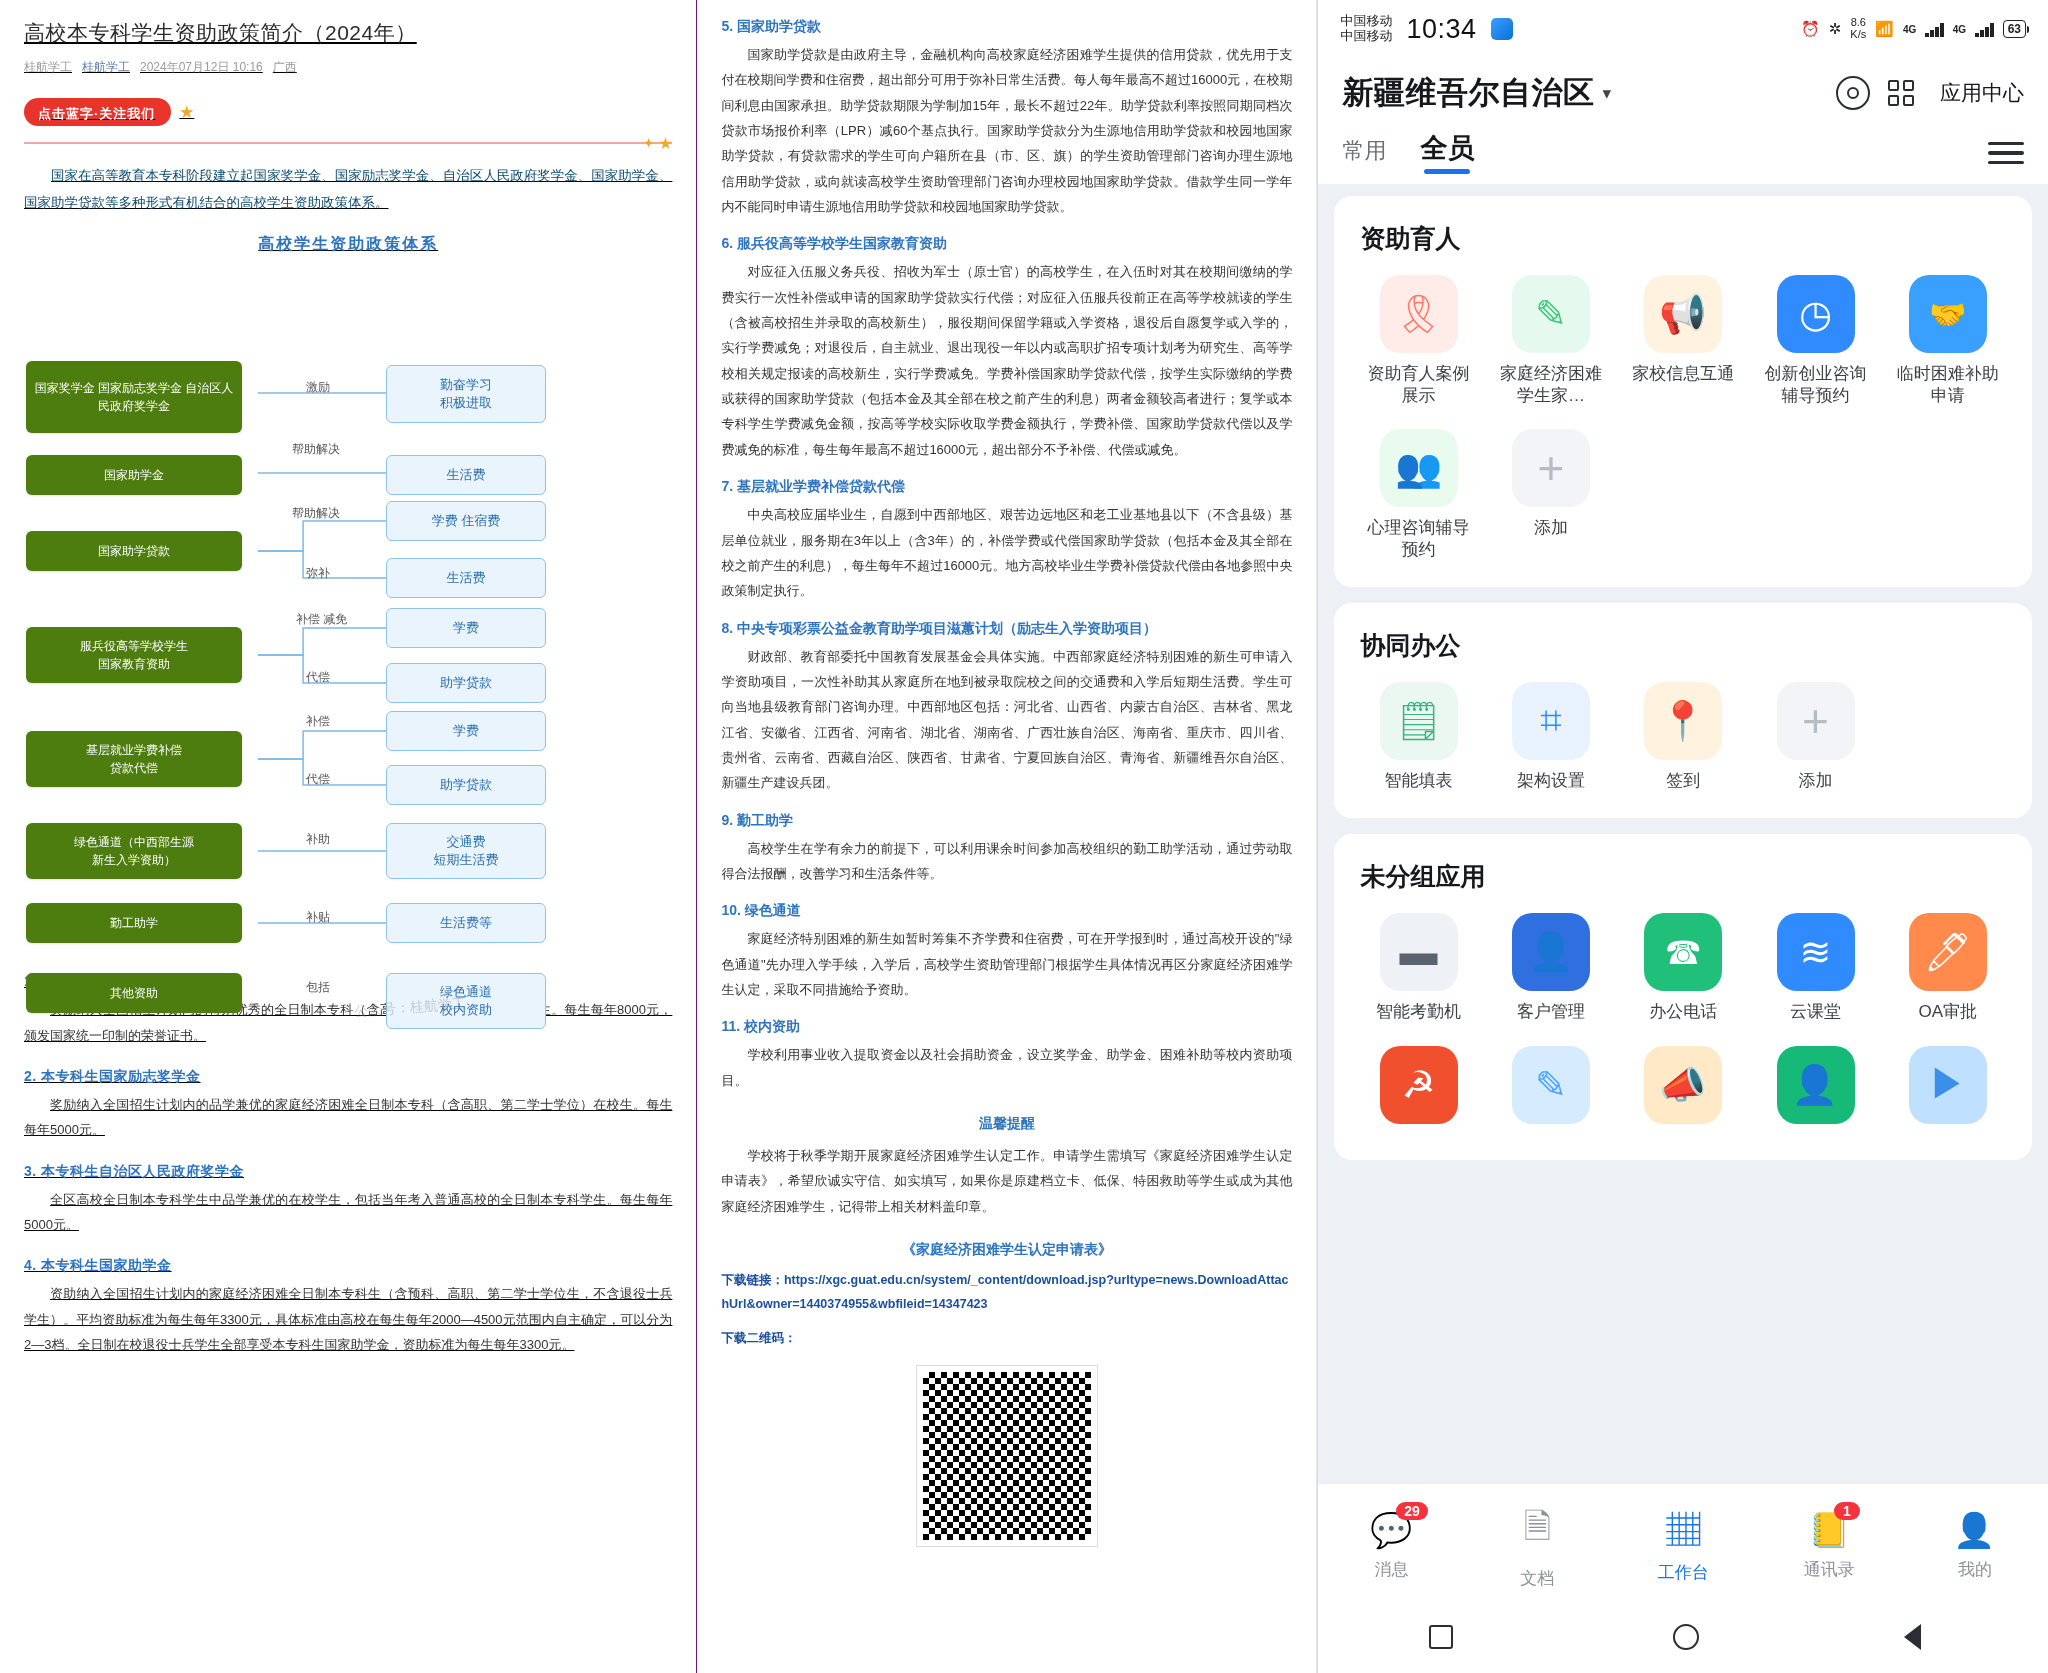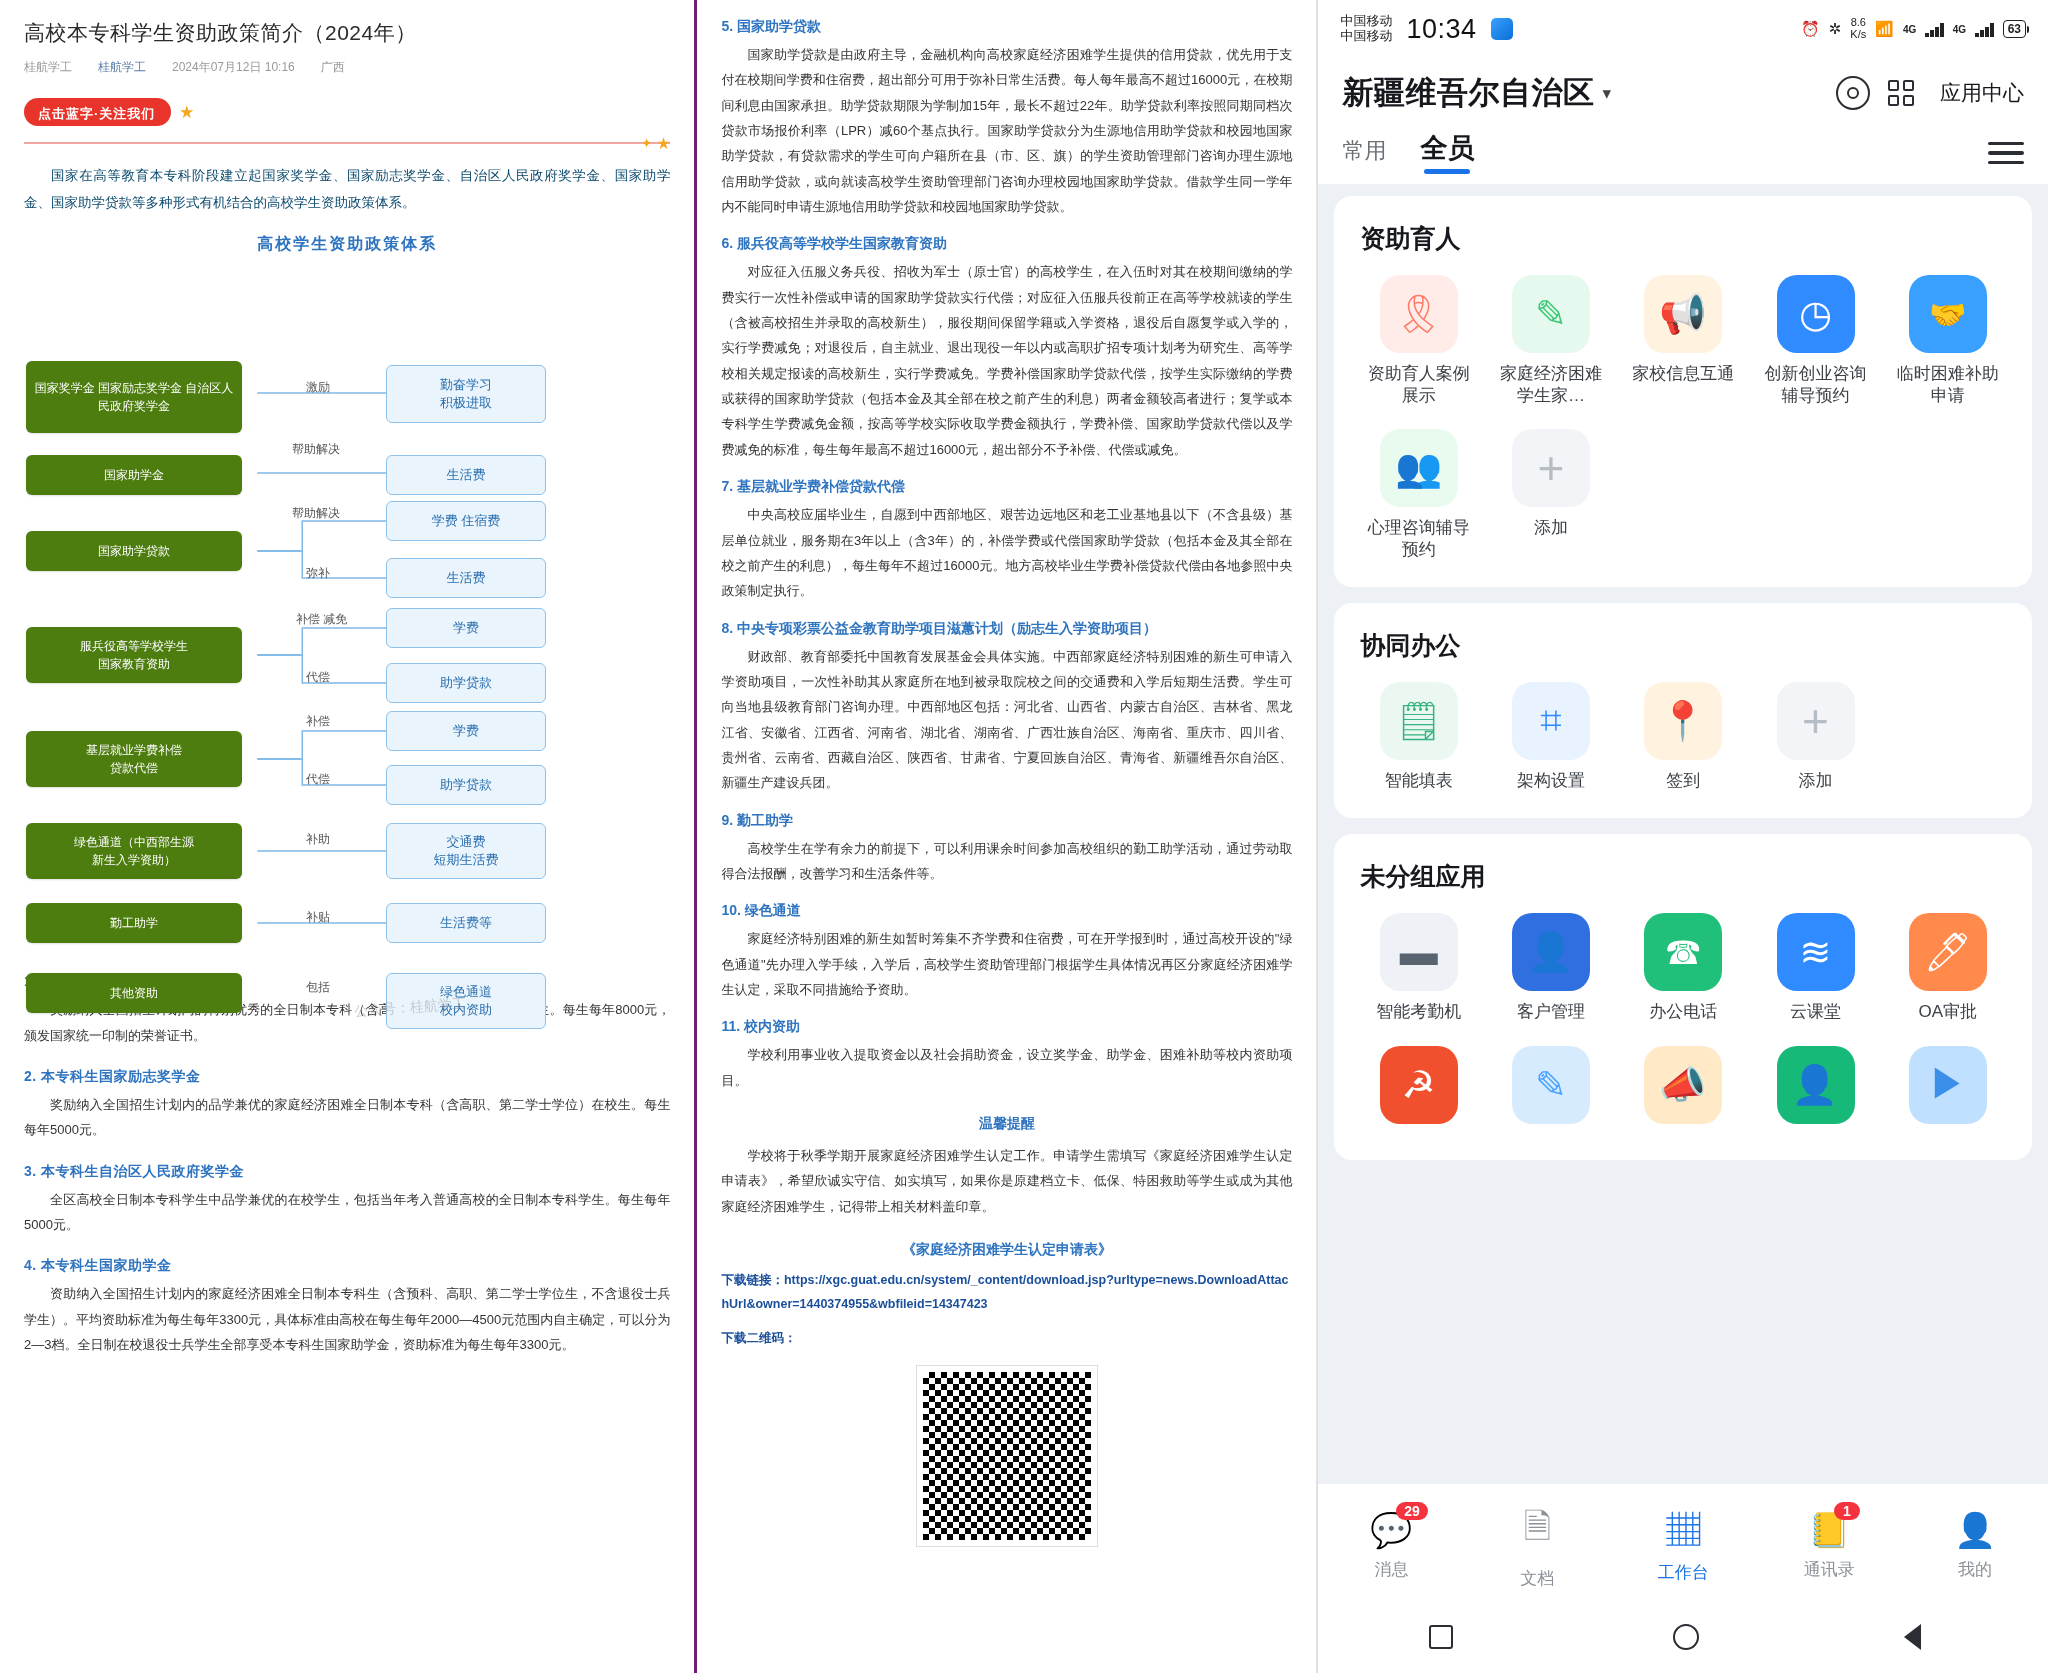--- a/index.html
+++ b/index.html
@@ -13,35 +13,35 @@
     display: flex;
     width: 2048px; height: 1673px;
   }
 
   
   .article-col {
     position: relative;
     background: #ffffff;
     overflow: hidden;
   }
-  #col1 { width: 720px; padding: 18px 24px 0 24px; border-right: 3px solid #701a75; }
+  #col1 { width: 720px; padding: 18px 24px 0 24px; border-right: 1px solid #701a75; text-decoration: underline; }
   #col2 { width: 640px; padding: 18px 24px 0 24px; border-right: 1px solid #e4e4e4; }
 
   .art-title {
     font-size: 21px;
     color: #2b2b2b;
     line-height: 1.4;
     margin-bottom: 12px;
     letter-spacing: 0.5px;
   }
   .art-meta {
     font-size: 12px;
     color: #9a9a9a;
     display: flex;
-    gap: 26px;
+    gap: 10px;
     align-items: center;
     margin-bottom: 22px;
   }
   .art-meta .blue { color: #5b7ca8; }
 
   .follow-row { display: flex; align-items: center; gap: 8px; margin-bottom: 16px; }
   .follow-pill {
     background: #e8342a;
     color: #fff;
     font-size: 13px;

